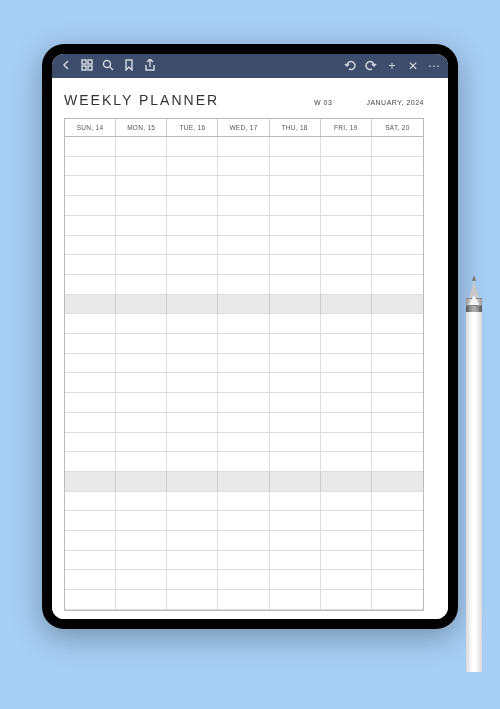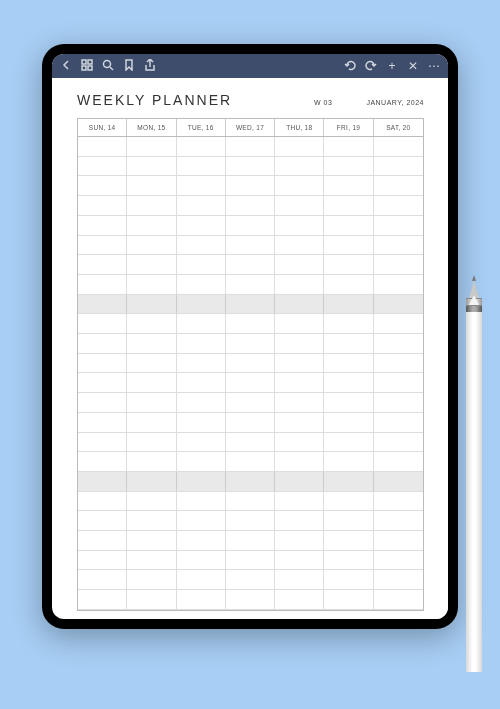--- a/index.html
+++ b/index.html
@@ -56,21 +56,20 @@
       display: inline-flex;
       align-items: center;
       justify-content: center;
     }
     .page {
       flex: 1;
       background: #fff;
       padding: 14px 24px 8px 12px;
       display: flex;
       flex-direction: column;
-      margin-left: 13px;
     }
     .header {
       display: flex;
       align-items: baseline;
       justify-content: space-between;
       margin-bottom: 10px;
     }
     .title {
       font-size: 14px;
       letter-spacing: 2px;

